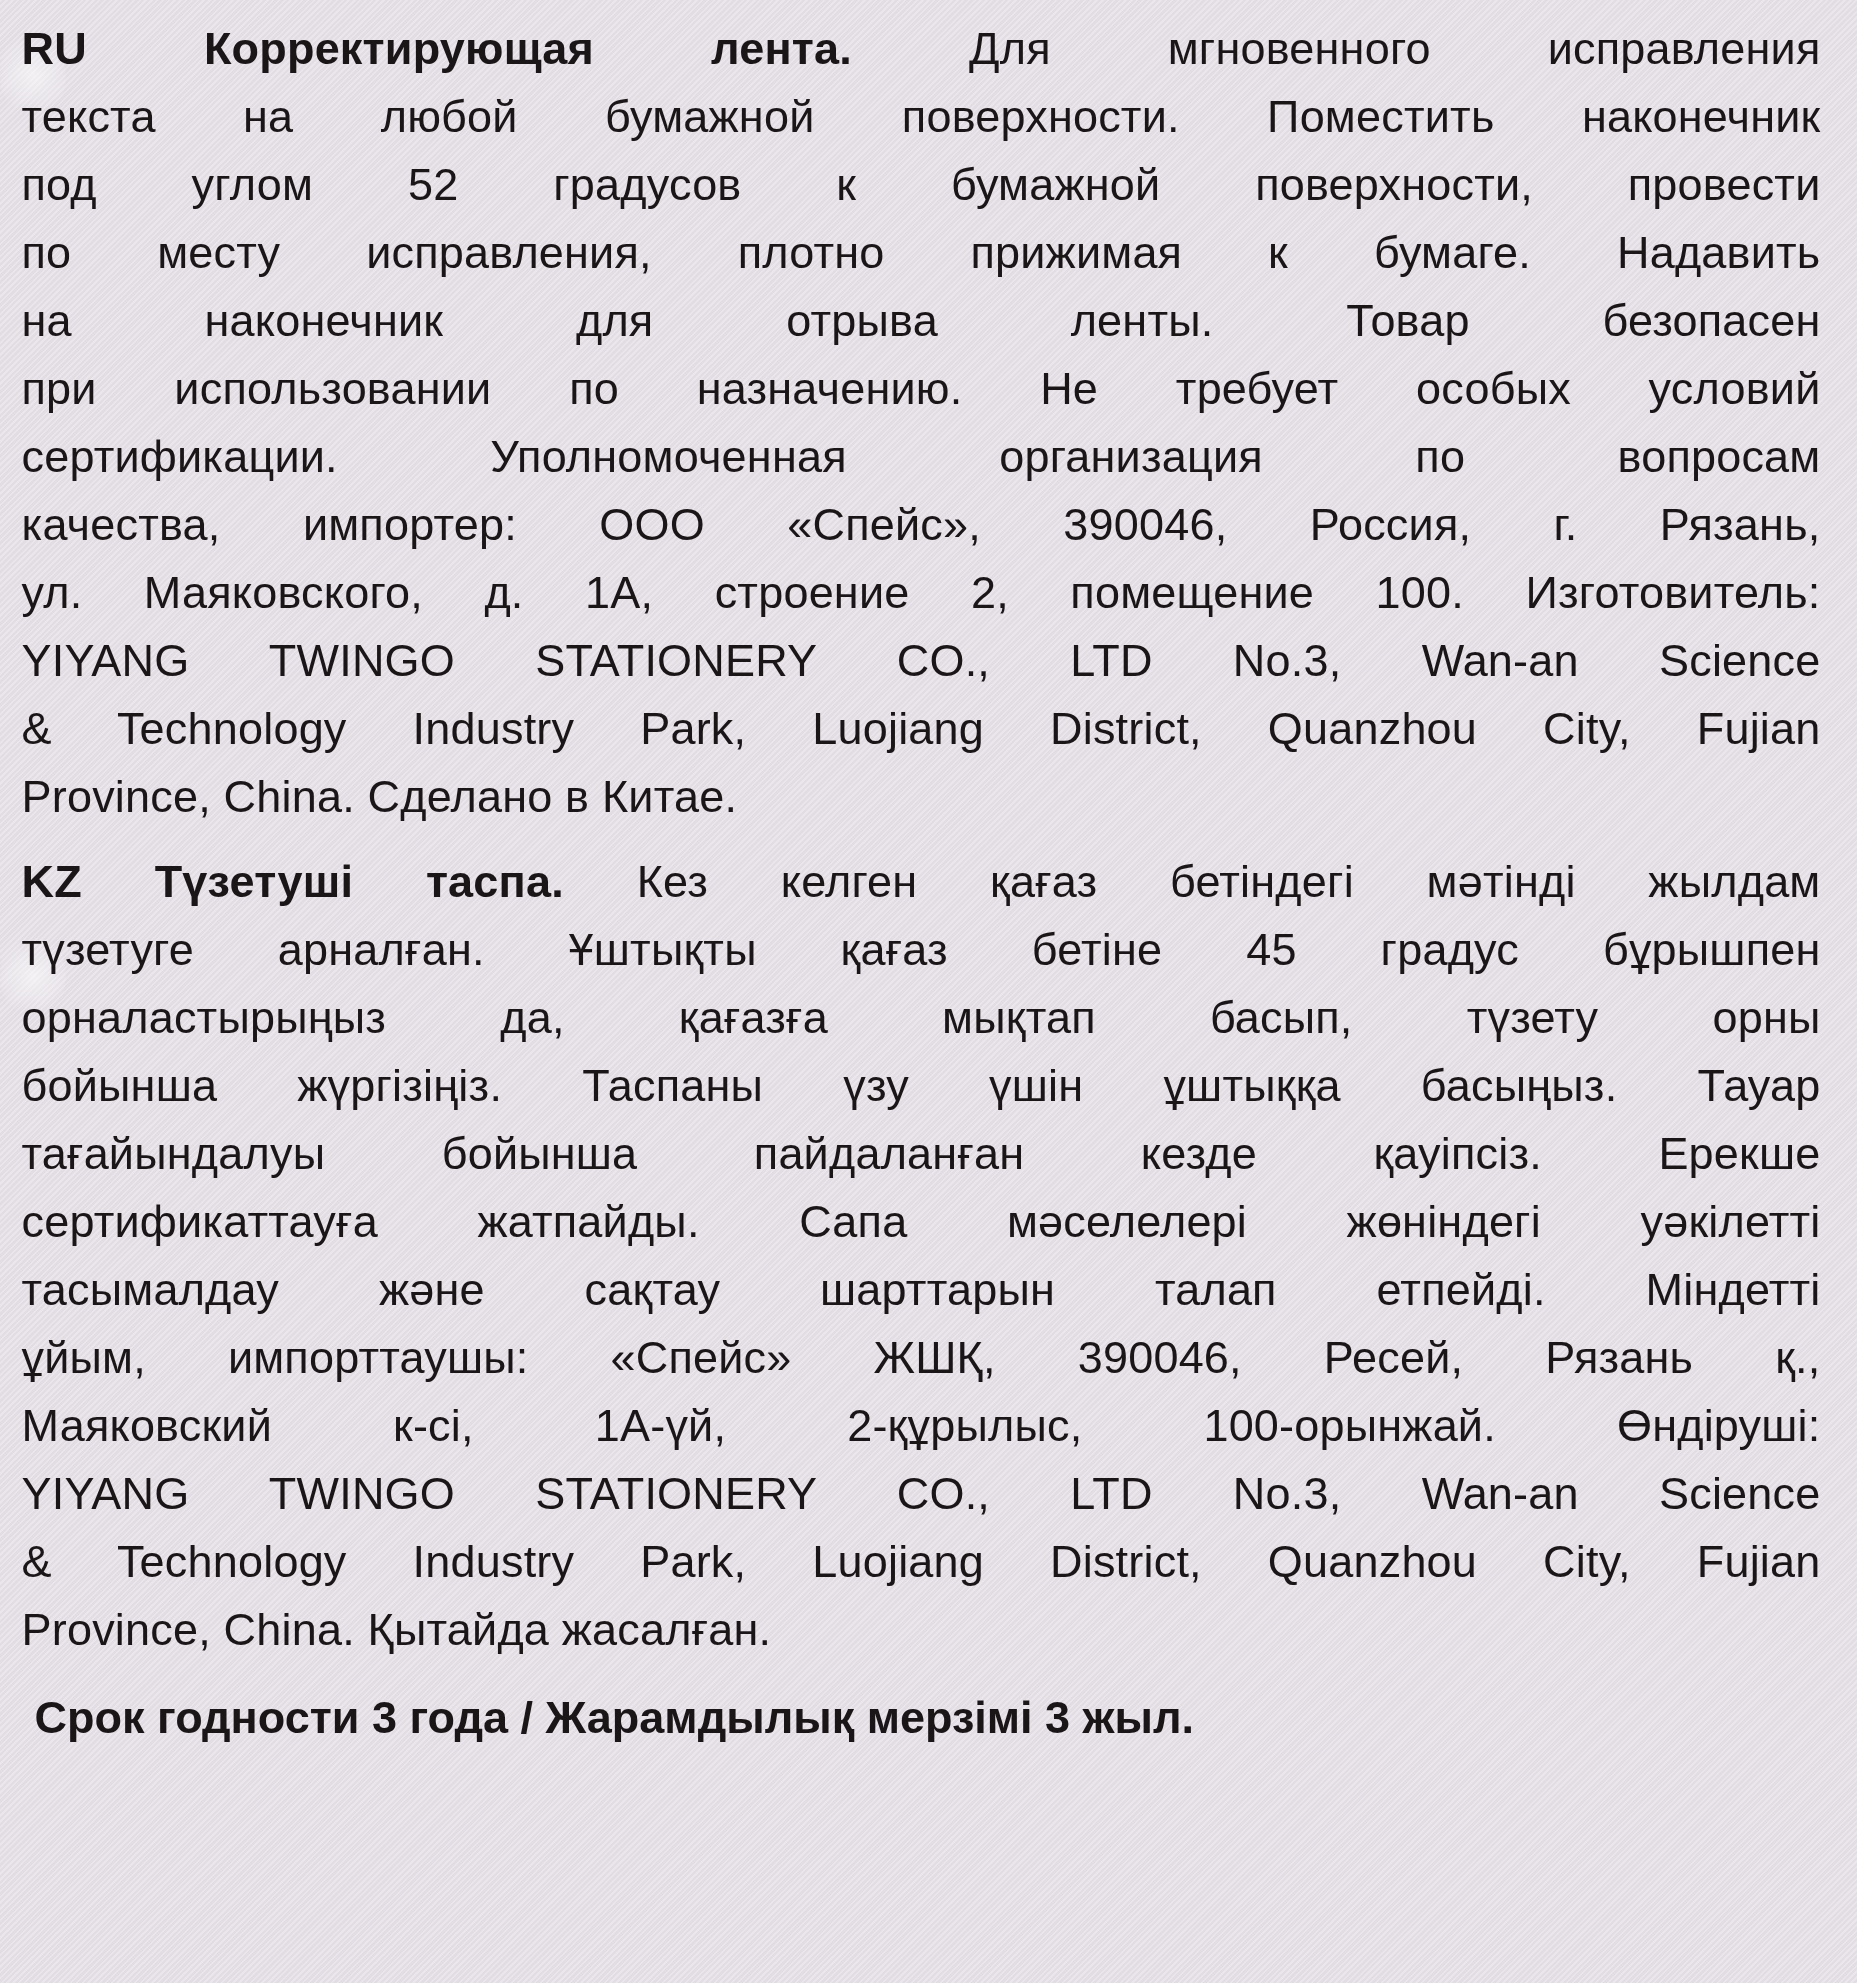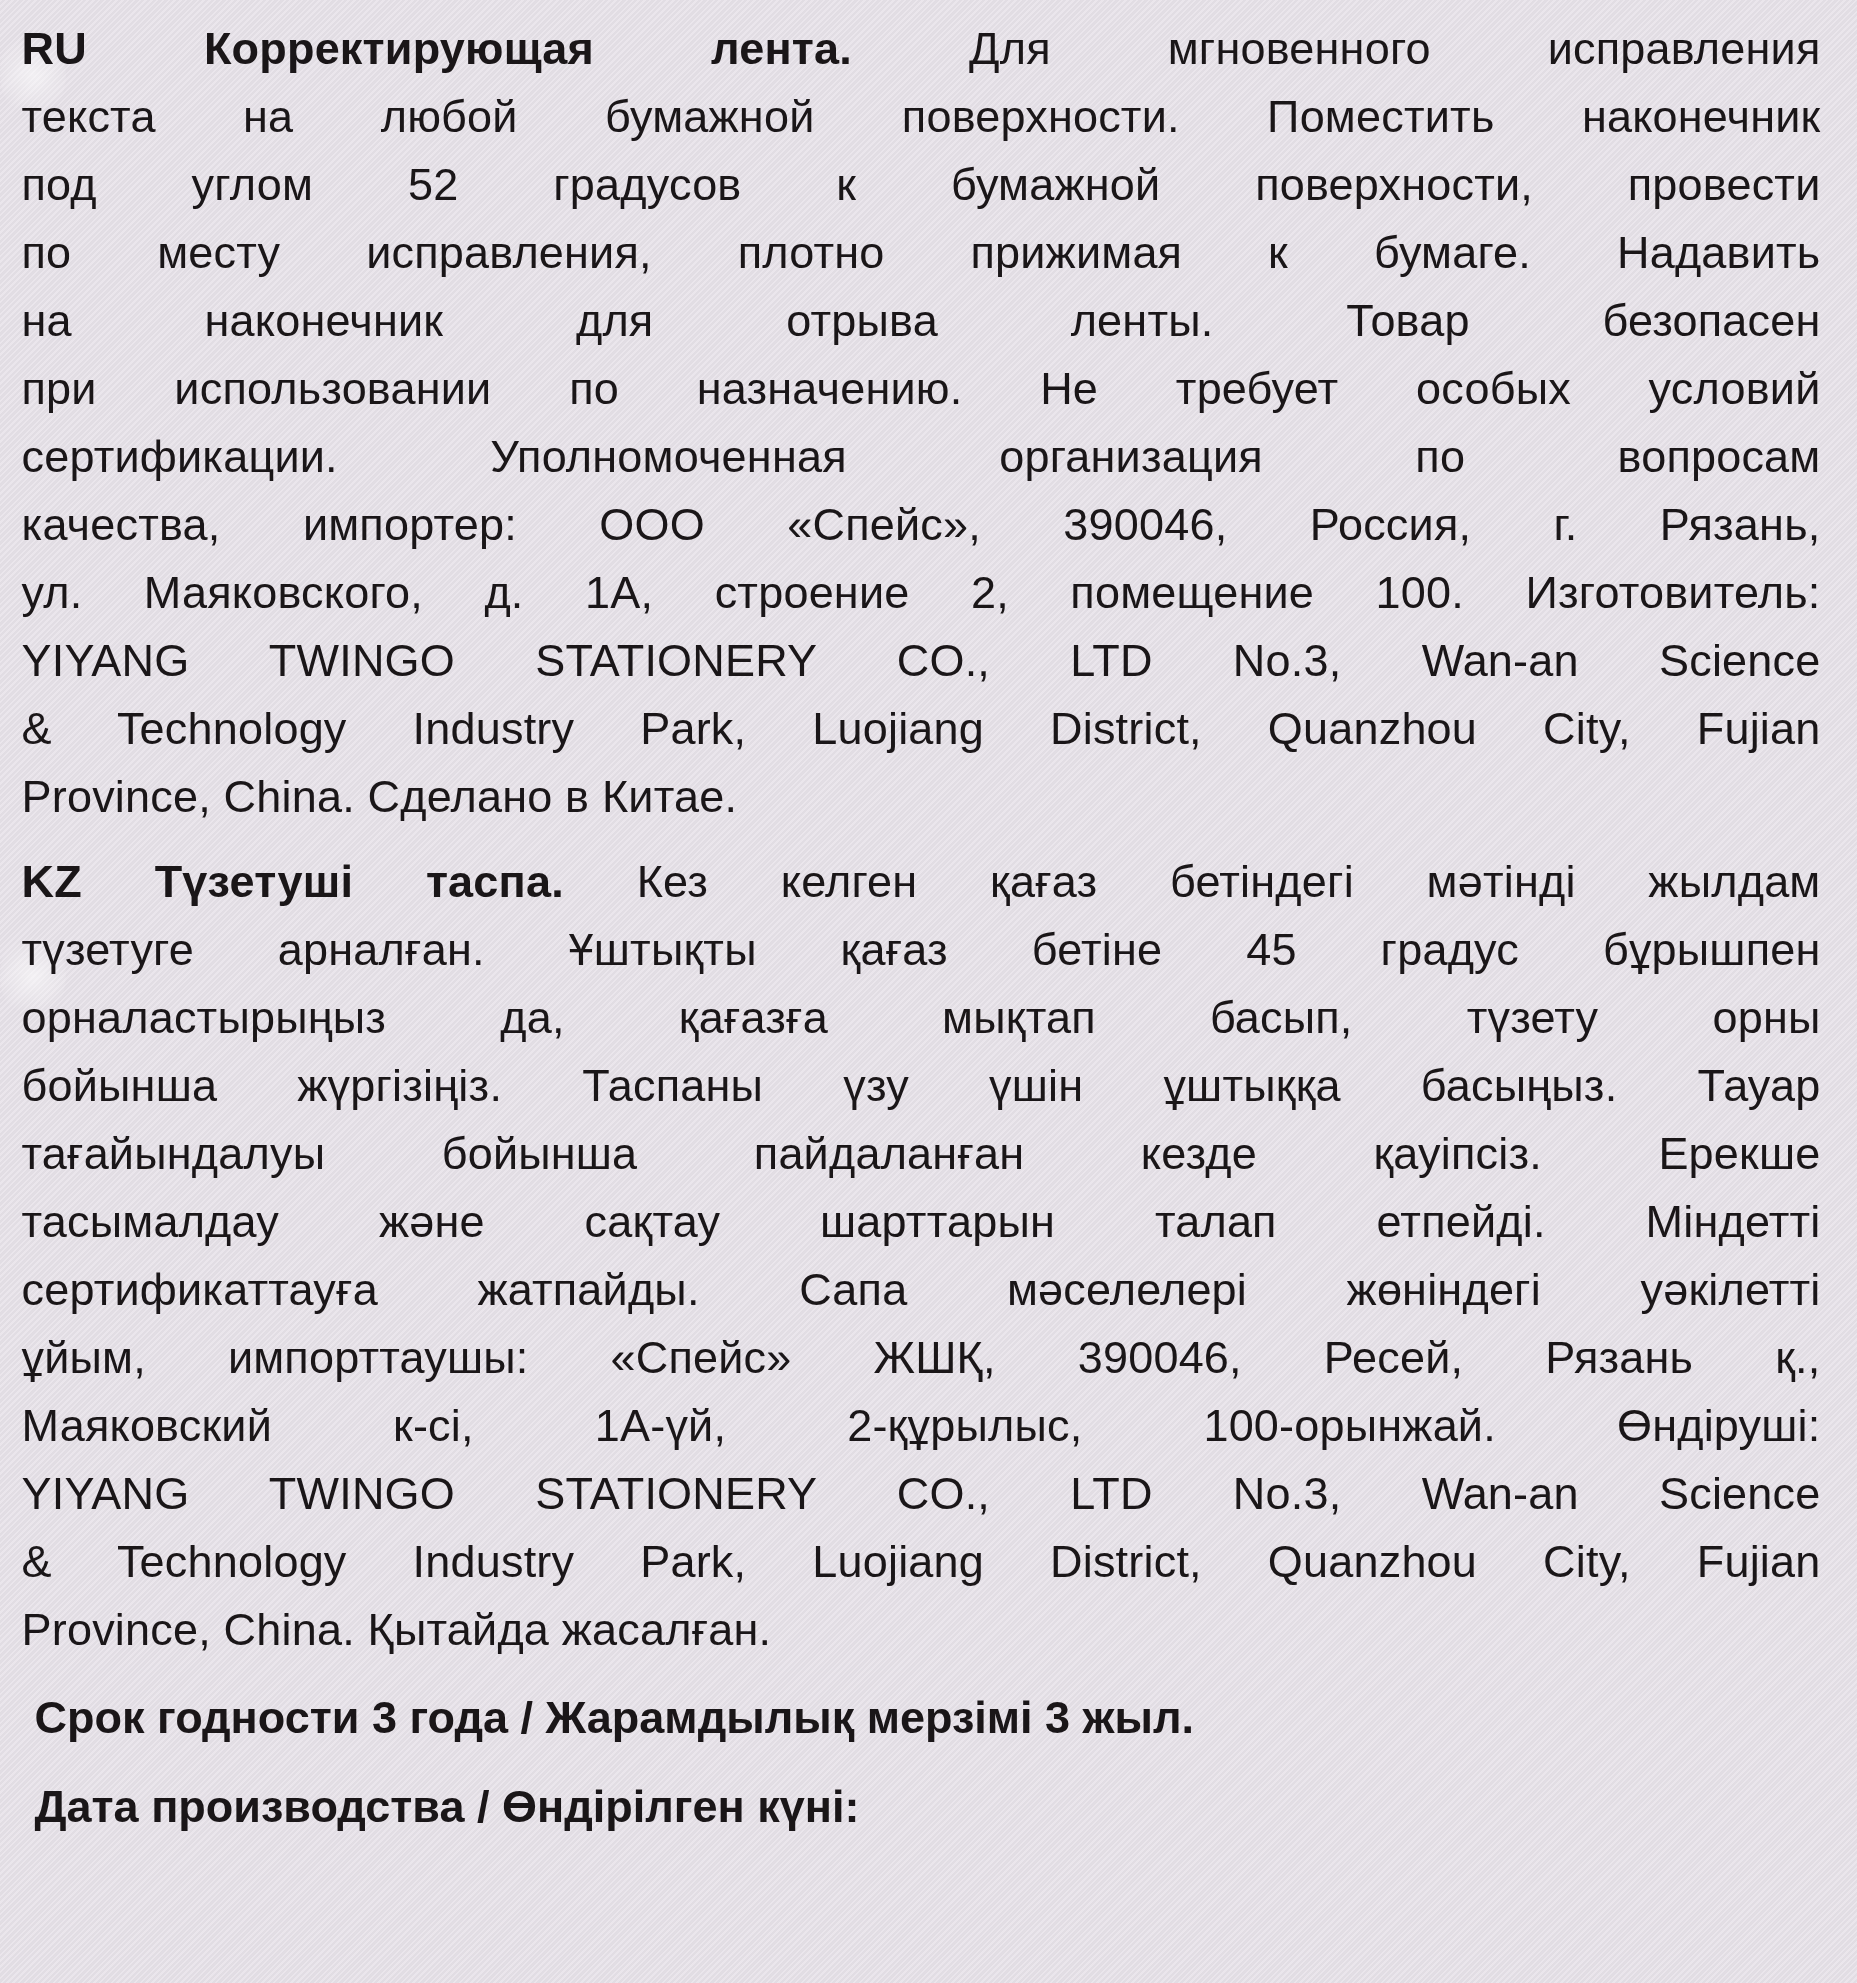--- a/index.html
+++ b/index.html
@@ -86,26 +86,25 @@
     <span class="line">&amp; Technology Industry Park, Luojiang District, Quanzhou City, Fujian</span>
     <span class="line last">Province, China. Сделано в Китае.</span>
   </div>
 
   <div class="para">
     <span class="line"><span class="lead">KZ</span> <span class="lead">Түзетуші таспа.</span> <span>Кез келген қағаз бетіндегі мәтінді жылдам</span></span>
     <span class="line">түзетуге арналған. Ұштықты қағаз бетіне 45 градус бұрышпен</span>
     <span class="line">орналастырыңыз да, қағазға мықтап басып, түзету орны</span>
     <span class="line">бойынша жүргізіңіз. Таспаны үзу үшін ұштыққа басыңыз. Тауар</span>
     <span class="line">тағайындалуы бойынша пайдаланған кезде қауіпсіз. Ерекше</span>
+    <span class="line">сертификаттауға жатпайды. Сапа мәселелері жөніндегі уәкілетті</span>
     <span class="line">тасымалдау және сақтау шарттарын талап етпейді. Міндетті</span>
-    <span class="line">сертификаттауға жатпайды. Сапа мәселелері жөніндегі уәкілетті</span>
     <span class="line">ұйым, импорттаушы: «Спейс» ЖШҚ, 390046, Ресей, Рязань қ.,</span>
     <span class="line">Маяковский к-сі, 1А-үй, 2-құрылыс, 100-орынжай. Өндіруші:</span>
     <span class="line">YIYANG TWINGO STATIONERY CO., LTD No.3, Wan-an Science</span>
     <span class="line">&amp; Technology Industry Park, Luojiang District, Quanzhou City, Fujian</span>
     <span class="line last">Province, China. Қытайда жасалған.</span>
   </div>
 
   <p class="bold-line gap-1">Срок годности 3 года / Жарамдылық мерзімі 3 жыл.</p>
-  <p class="bold-line gap-2">Дата производства / Өндірілген күні:</p>
 
 </div>
 
 
 </body></html>

